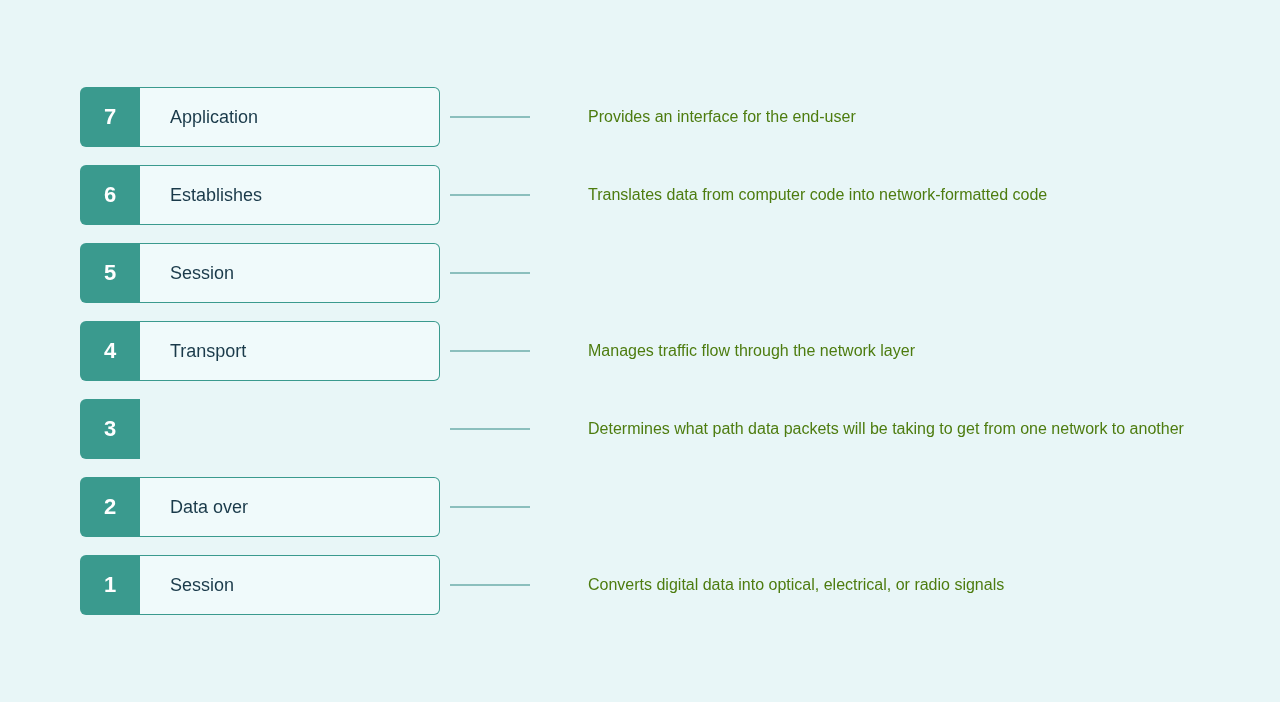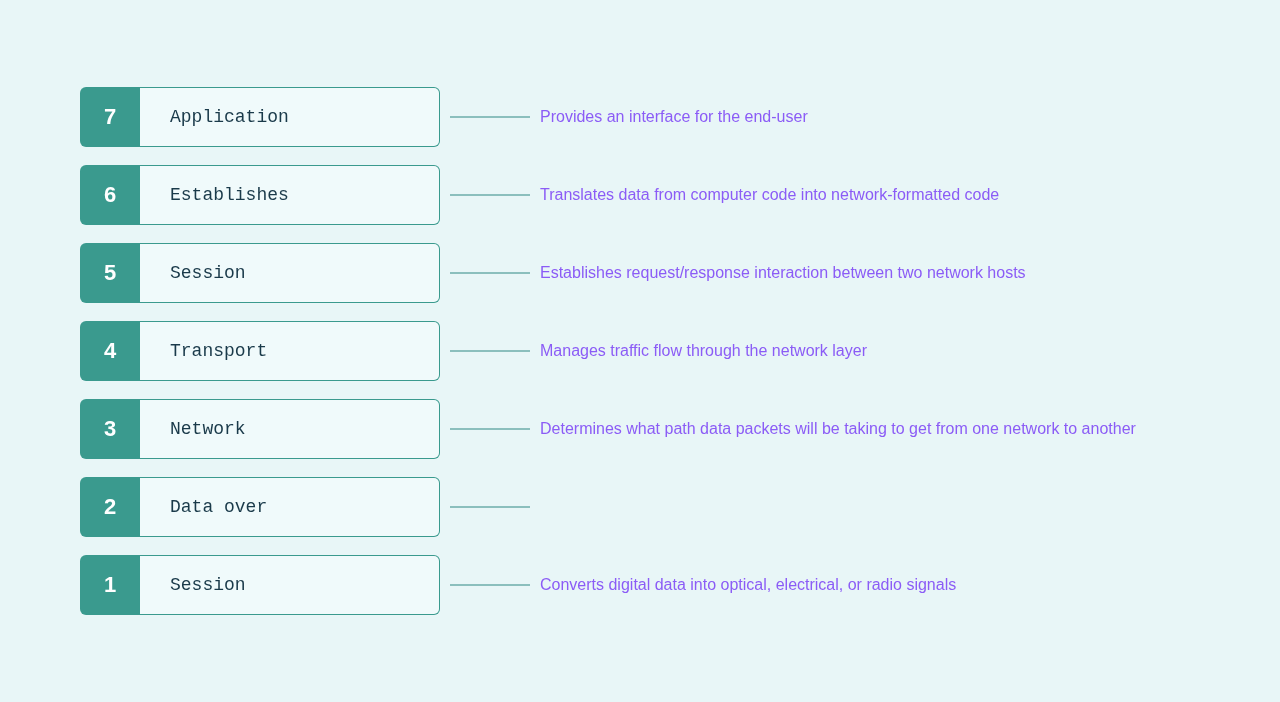--- a/index.html
+++ b/index.html
@@ -61,42 +61,42 @@
       border-left: none;
       color: #1a3a4a;
       font-size: 18px;
       font-weight: 500;
       flex: 1;
       height: 60px;
       display: flex;
       align-items: center;
       padding-left: 30px;
       border-radius: 0 6px 6px 0;
-      font-family: Liberation Mono, monospace;
     }
 
     .connector {
       display: flex;
       align-items: center;
       width: 100px;
       flex-shrink: 0;
       padding: 0 10px;
     }
 
     .connector-line {
       height: 1.5px;
       width: 80px;
       background-color: #8bbfbd;
     }
 
     .layer-description {
-      color: #8b5cf6;
+      color: #4d7c0f;
       font-size: 16px;
       line-height: 1.4;
       flex: 1;
+      margin-left: 48px;
     }
   </style>
 </head>
 <body>
 
 <div class="osi-container">
 <div class="osi-row">
       <div class="layer-badge">
         <div class="layer-number">7</div>
         <div class="layer-name">Application</div>
@@ -117,36 +117,34 @@
       <div class="layer-description">Translates data from computer code into network-formatted code</div>
     </div>
     <div class="osi-row">
       <div class="layer-badge">
         <div class="layer-number">5</div>
         <div class="layer-name">Session</div>
       </div>
       <div class="connector">
         <div class="connector-line"></div>
       </div>
-      <div class="layer-description">Establishes request/response interaction between two network hosts</div>
     </div>
     <div class="osi-row">
       <div class="layer-badge">
         <div class="layer-number">4</div>
         <div class="layer-name">Transport</div>
       </div>
       <div class="connector">
         <div class="connector-line"></div>
       </div>
       <div class="layer-description">Manages traffic flow through the network layer</div>
     </div>
     <div class="osi-row">
       <div class="layer-badge">
         <div class="layer-number">3</div>
-        <div class="layer-name">Network</div>
       </div>
       <div class="connector">
         <div class="connector-line"></div>
       </div>
       <div class="layer-description">Determines what path data packets will be taking to get from one network to another</div>
     </div>
     <div class="osi-row">
       <div class="layer-badge">
         <div class="layer-number">2</div>
         <div class="layer-name">Data over</div>

